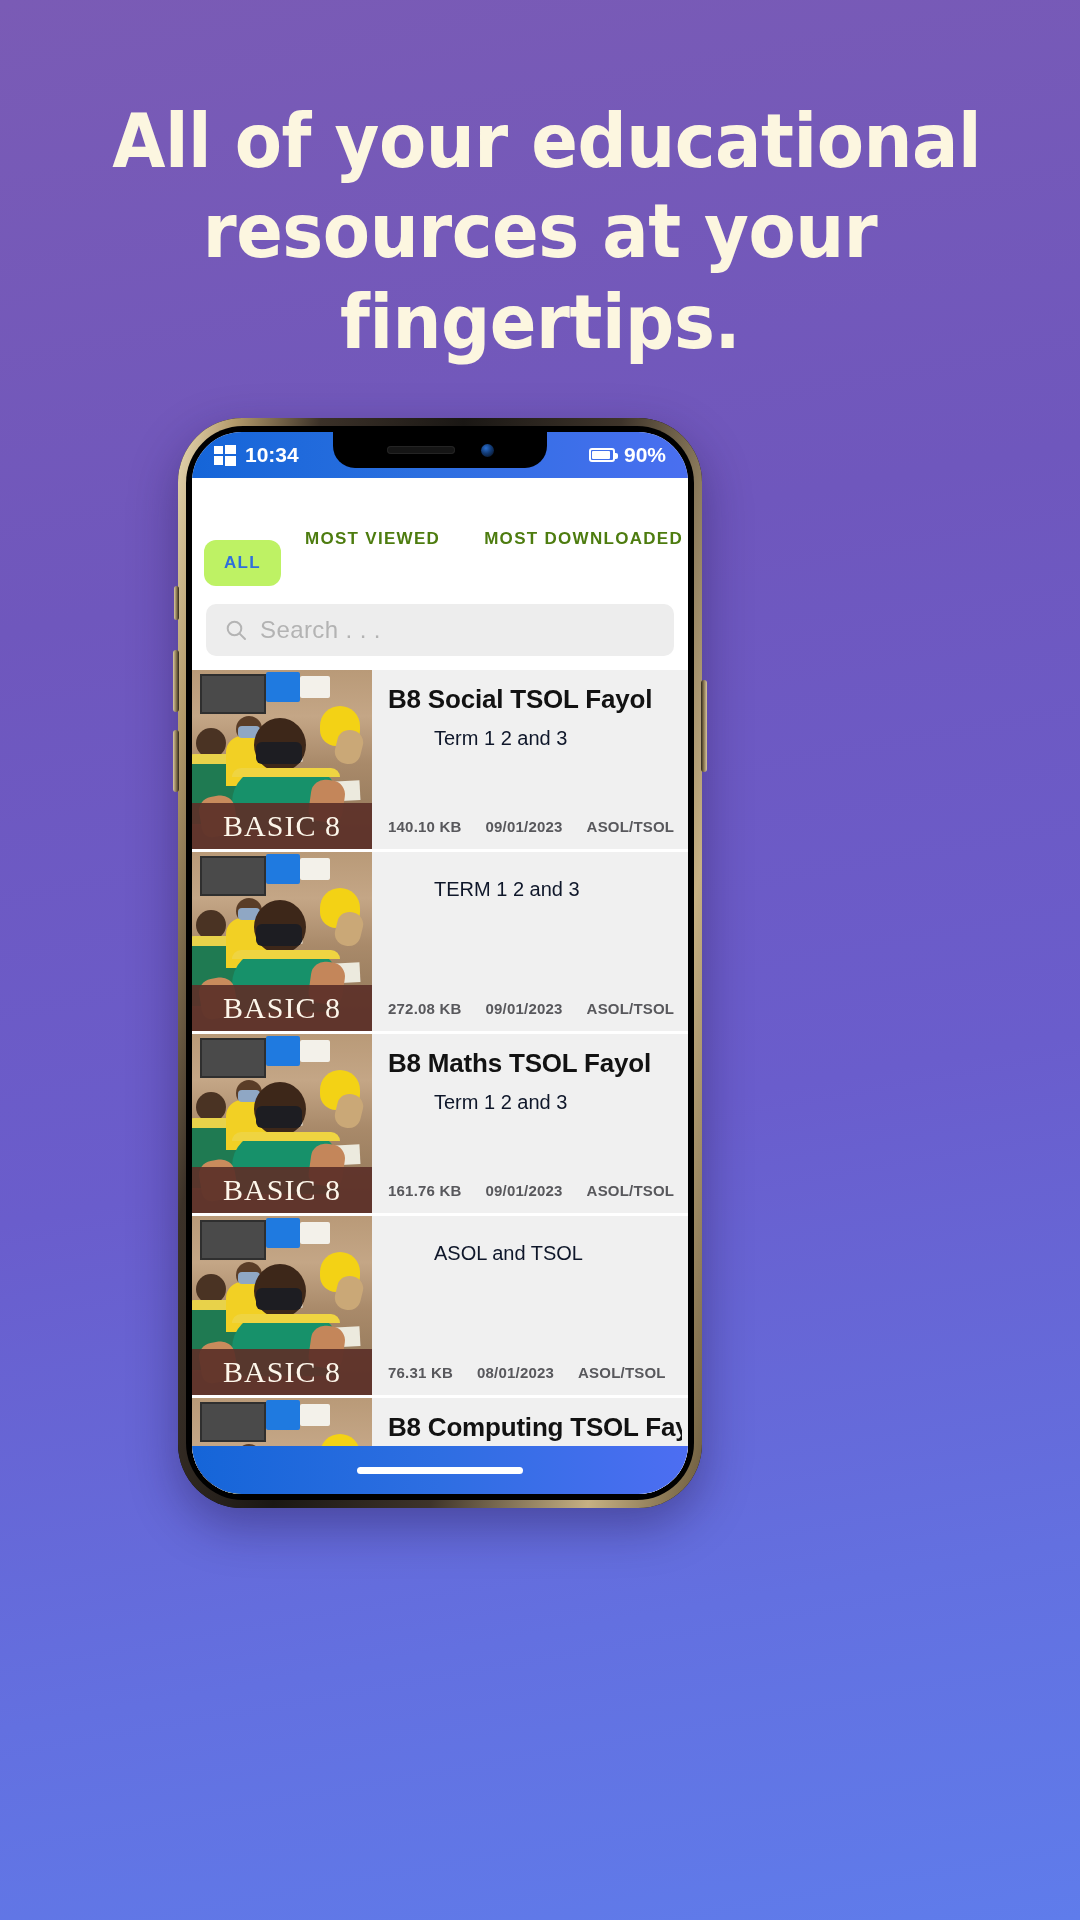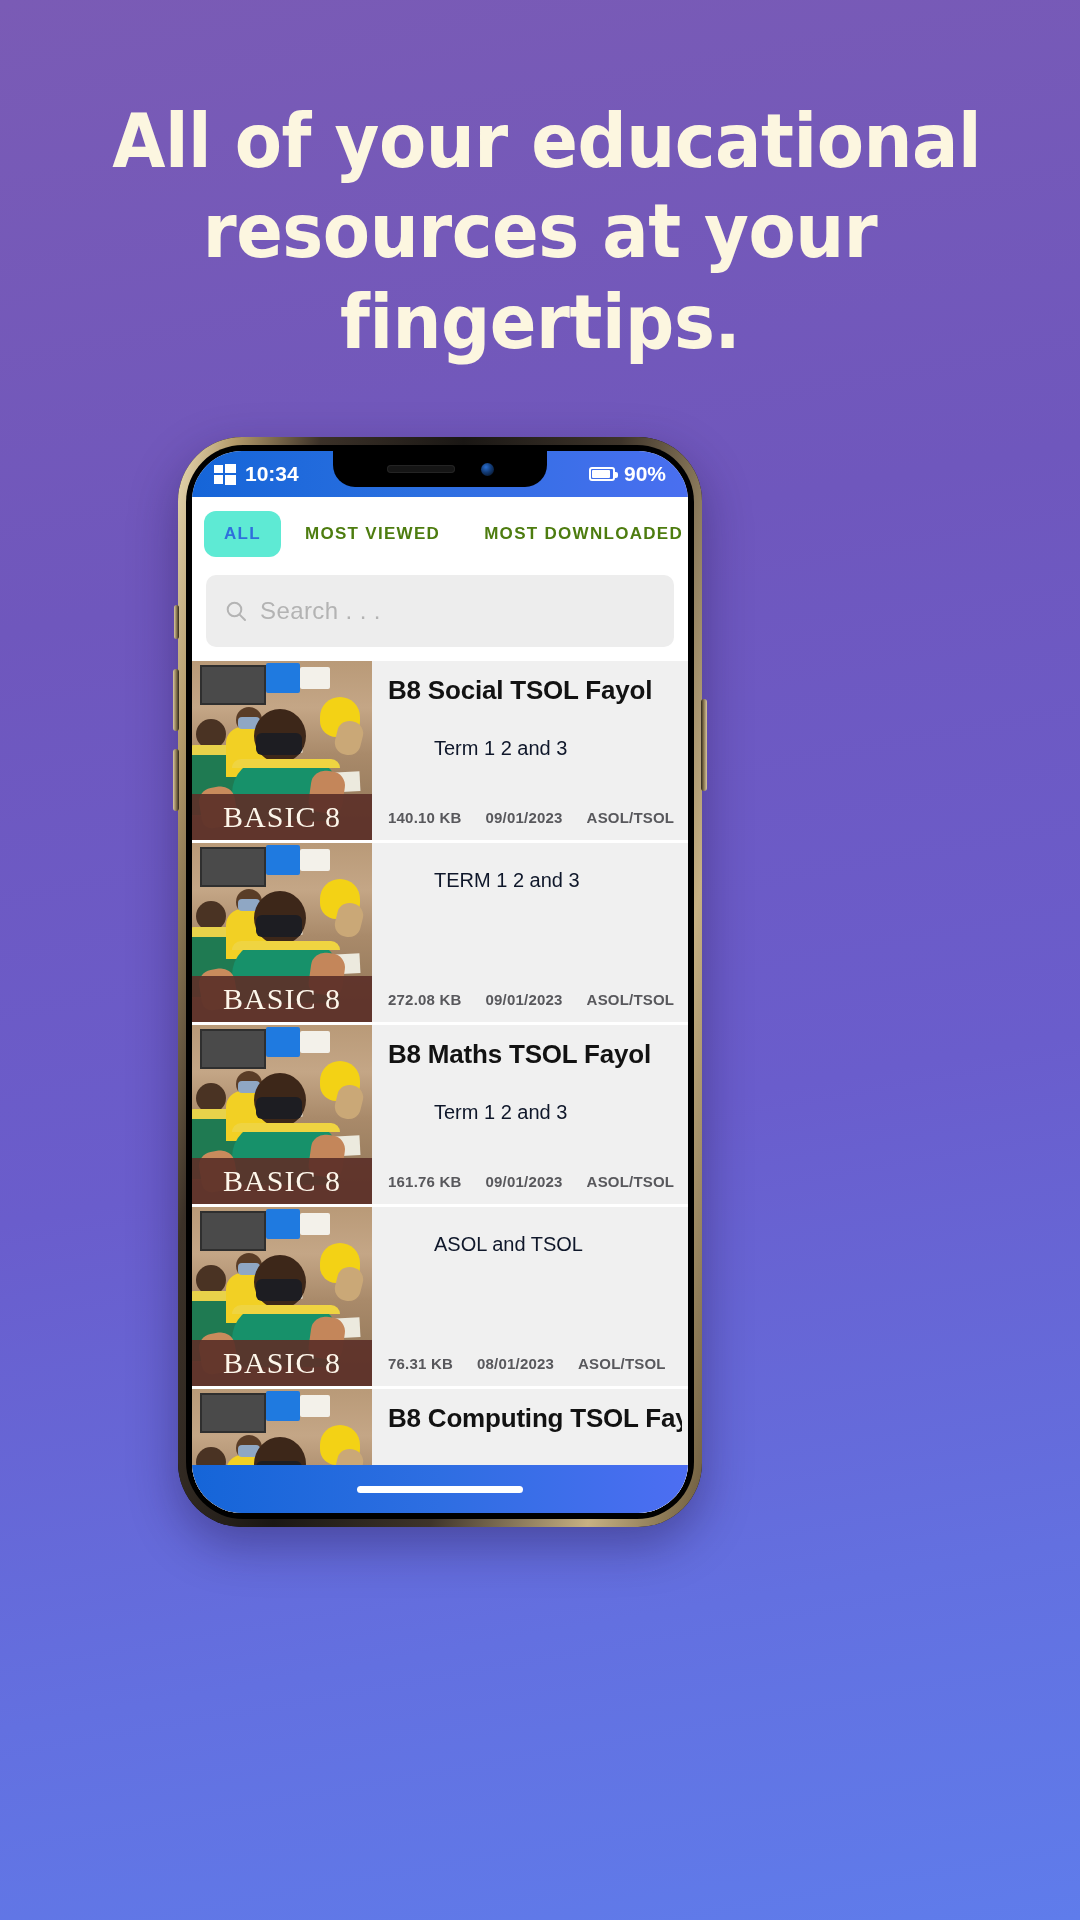--- a/index.html
+++ b/index.html
@@ -27,21 +27,21 @@
     letter-spacing: -0.5px;
     padding: 0 80px;
     transform: scaleX(0.93);
   }
   .headline-line { display: block; white-space: nowrap; }
 
   
   .phone {
     position: absolute;
     left: 178px;
-    top: 437px;
+    top: 418px;
     width: 524px;
     height: 1090px;
     border-radius: 64px;
     background: #0a0a0a;
     padding: 11px;
     box-shadow: 0 18px 48px rgba(26,12,60,0.38);
   }
   .phone-metal {
     position: absolute;
     inset: 0;
@@ -172,28 +172,28 @@
     gap: 4px;
   }
   .tab {
     font-size: 17px; font-weight: 700;
     letter-spacing: 1.3px;
     color: #4d7c0f;
     padding: 13px 20px;
     border-radius: 12px;
     white-space: nowrap;
   }
-  .tab.active { color: #2f6fdc; background: #5eead4; }
+  .tab.active { color: #2f6fdc; background: #bef264; margin-top: 48px; }
 
   
   .search-wrap { background:#fff; padding: 6px 14px 14px 14px; }
   .search-box {
     background: #ededed;
     border-radius: 10px;
-    height: 72px;
+    height: 52px;
     display: flex; align-items: center;
     padding: 0 18px; gap: 12px;
   }
   .search-icon { width: 24px; height: 24px; color: #b4b4b4; flex: none; }
   .search-placeholder {
     color: #b3b3b3; font-size: 24px; font-weight: 400; letter-spacing: 0.4px;
   }
 
   
   .list { background:#fff; }
@@ -262,21 +262,20 @@
     font-size: 30px;
     letter-spacing: 1px;
     display: flex; align-items: center; justify-content: center;
   }
 
   .card-body {
     flex: 1;
     padding: 14px 6px 10px 16px;
     display: flex; flex-direction: column;
     min-width: 0;
-    gap: 19px;
   }
   .card-title {
     font-size: 26px; font-weight: 700; color: #121212;
     letter-spacing: -0.2px; white-space: nowrap; overflow: hidden;
   }
   .card-sub {
     font-size: 20px; color: #0f172a; margin-top: 12px; font-weight: 400; margin-left: 46px;
   }
   .card-meta {
     margin-top: auto;

